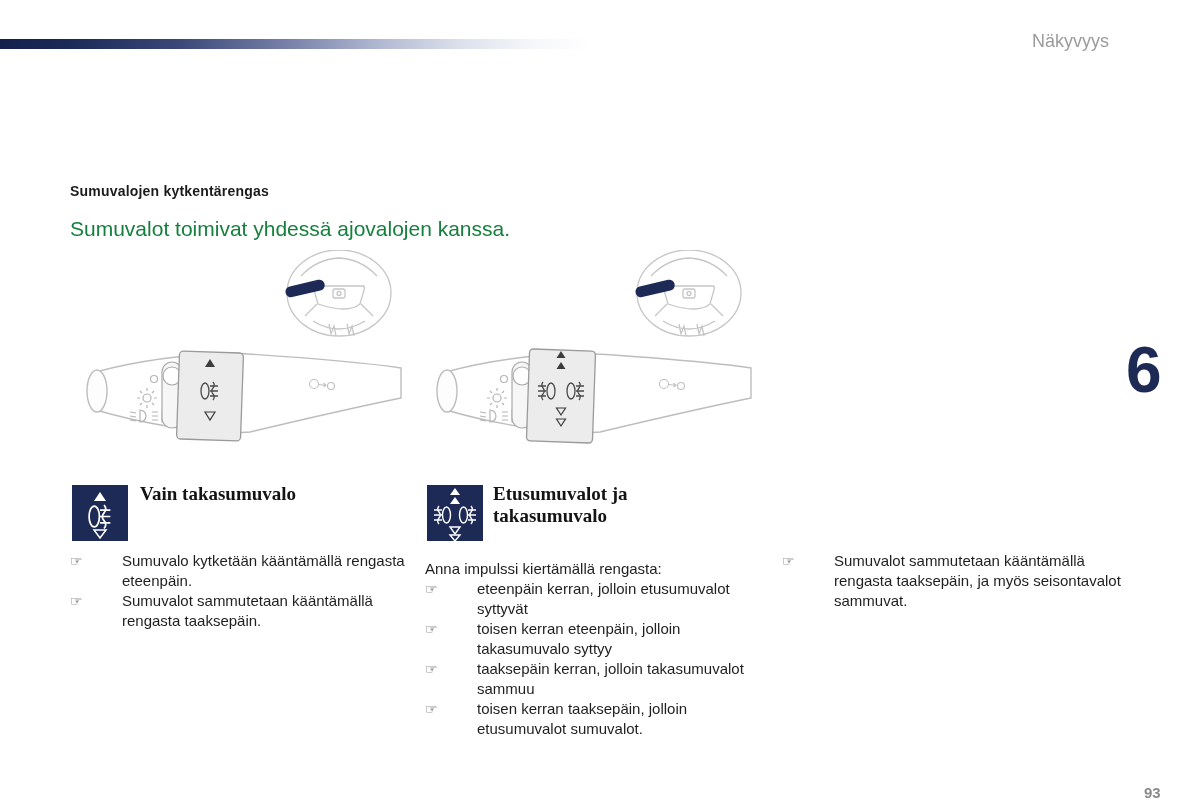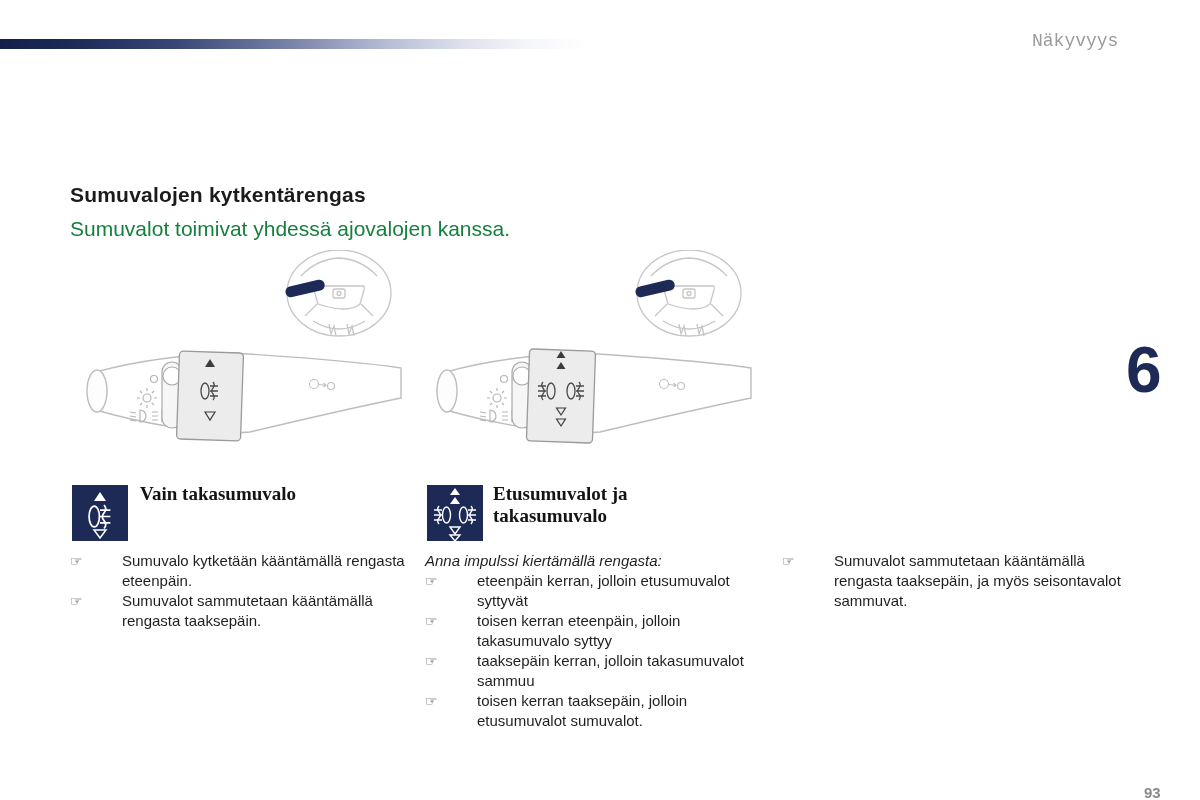--- a/index.html
+++ b/index.html
@@ -4,36 +4,36 @@
 <style>
   html,body{margin:0;padding:0;}
   body{
     width:1200px;height:800px;background:#ffffff;position:relative;overflow:hidden;
     font-family:"Liberation Sans", sans-serif;color:#1f1f1f;
   }
   .top-bar{
     position:absolute;left:0;top:39px;width:592px;height:10px;
     background:linear-gradient(90deg,#141f4c 0%,#1c2a58 12%,#3a4777 30%,#7c86ac 50%,#b4bcd4 65%,#dde1ec 78%,#f6f7fa 90%,#ffffff 100%);
   }
-  .header-label{position:absolute;top:31px;left:1032px;font-size:18px;color:#9b9b9b;font-family:Liberation Mono, monospace;}
-  .page-title{position:absolute;left:70px;top:183px;font-size:21px;font-weight:bold;color:#1b1b1b;letter-spacing:.2px;}
+  .header-label{position:absolute;top:31px;left:1032px;font-size:18px;color:#9b9b9b;}
+  .page-title{position:absolute;left:70px;top:183px;font-size:14px;font-weight:bold;color:#1b1b1b;letter-spacing:.2px;}
   .page-subtitle{position:absolute;left:70px;top:217px;font-size:21px;color:#15803d;}
   .chapter-num{position:absolute;left:1126px;top:338px;font-size:64px;font-weight:bold;color:#1d2a56;line-height:1;}
   .illus{position:absolute;top:250px;width:320px;height:195px;}
   #illus1{left:82px;} #illus2{left:432px;}
   .tile{position:absolute;width:56px;height:56px;background:#1d2a56;top:485px;}
   #tile1{left:72px;} #tile2{left:427px;}
   .sec-heading{position:absolute;top:483px;font-size:19px;font-weight:bold;color:#141414;line-height:1.16;font-family:Liberation Serif, serif;}
   #sec1-heading{left:140px;}
   #sec2-heading{left:493px;width:190px;}
   .col{position:absolute;top:551px;font-size:15px;line-height:20px;color:#1f1f1f;}
   #col1{left:70px;width:340px;}
   #col2{left:425px;width:340px;}
   #col3{left:782px;width:348px;}
-  .intro{margin:0 0 0 0;font-style:italic;}
+  .intro{margin:8px 0 0 0;}
   .bullet{display:flex;align-items:flex-start;}
   .marker{flex:0 0 30px;width:30px;font-family:"DejaVu Sans", sans-serif;font-size:14px;color:#3c3c3c;line-height:20px;}
   .btxt{flex:1;margin-left:22px;}
   .page-num{position:absolute;left:1144px;top:784px;font-size:15px;font-weight:bold;color:#8a8a8a;}
 </style>
 </head>
 <body>
 
 <div class="top-bar"></div>
 <div class="header-label">Näkyvyys</div>

